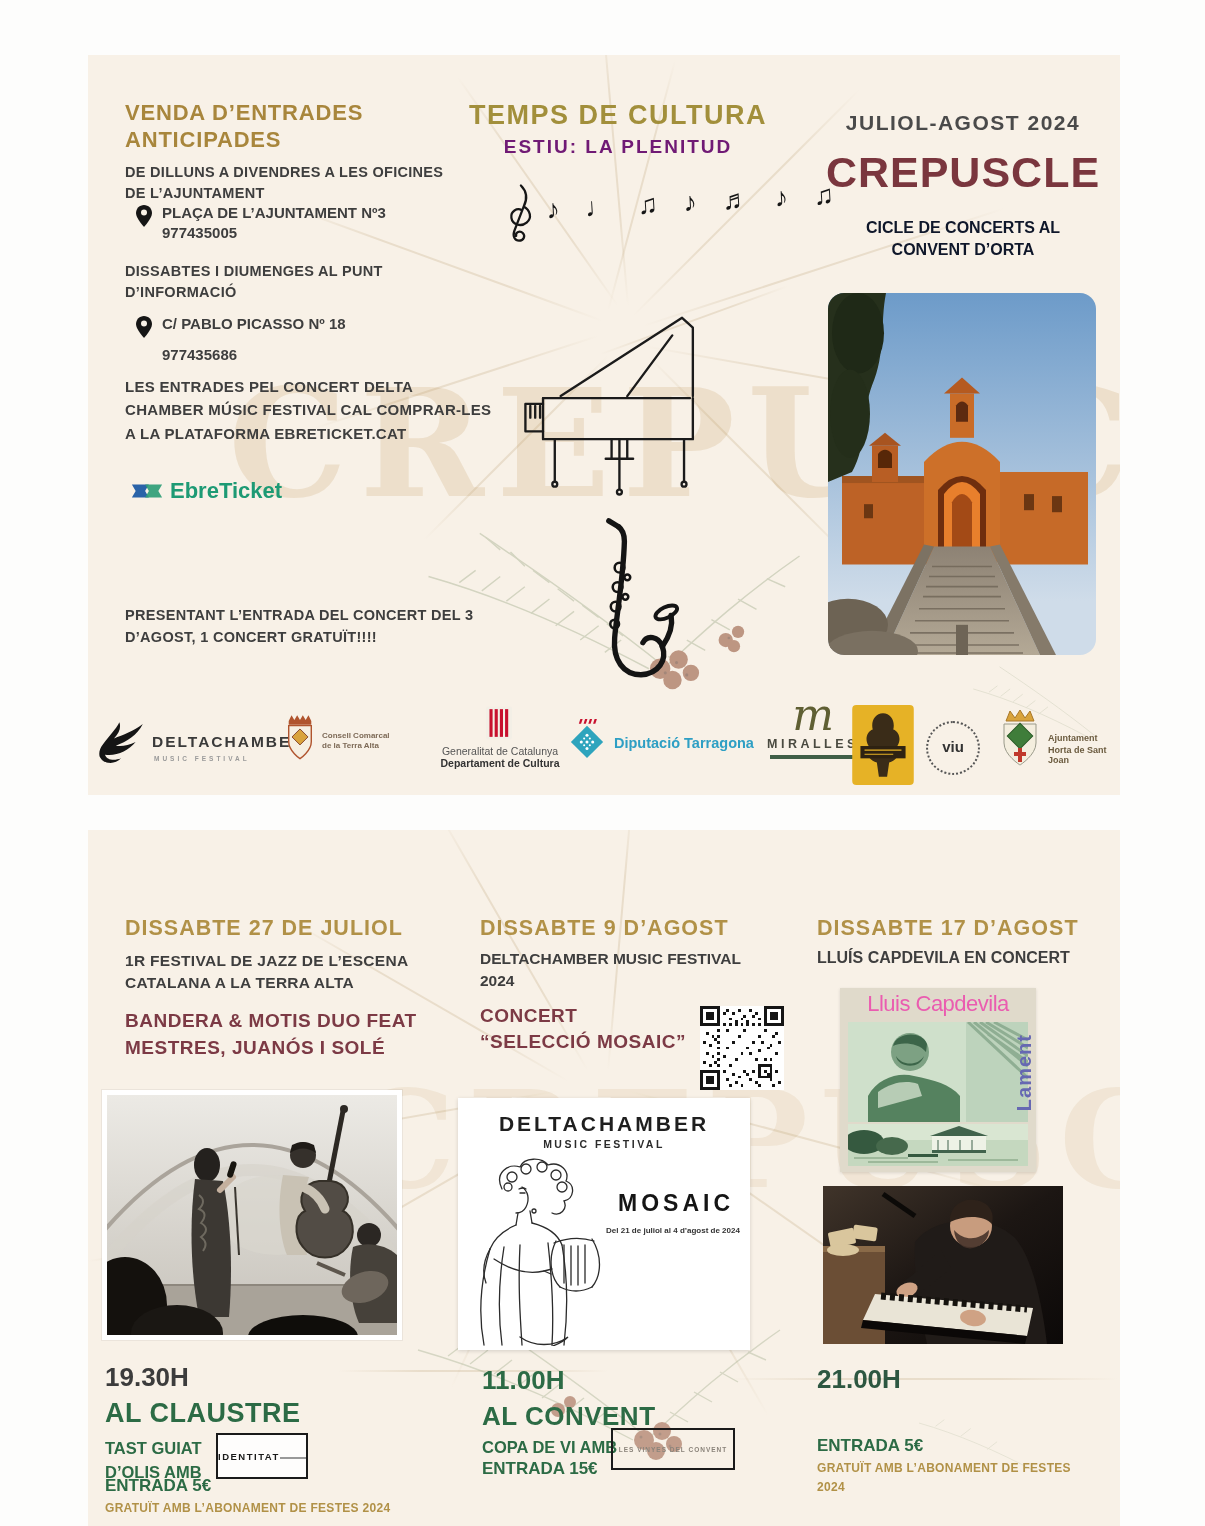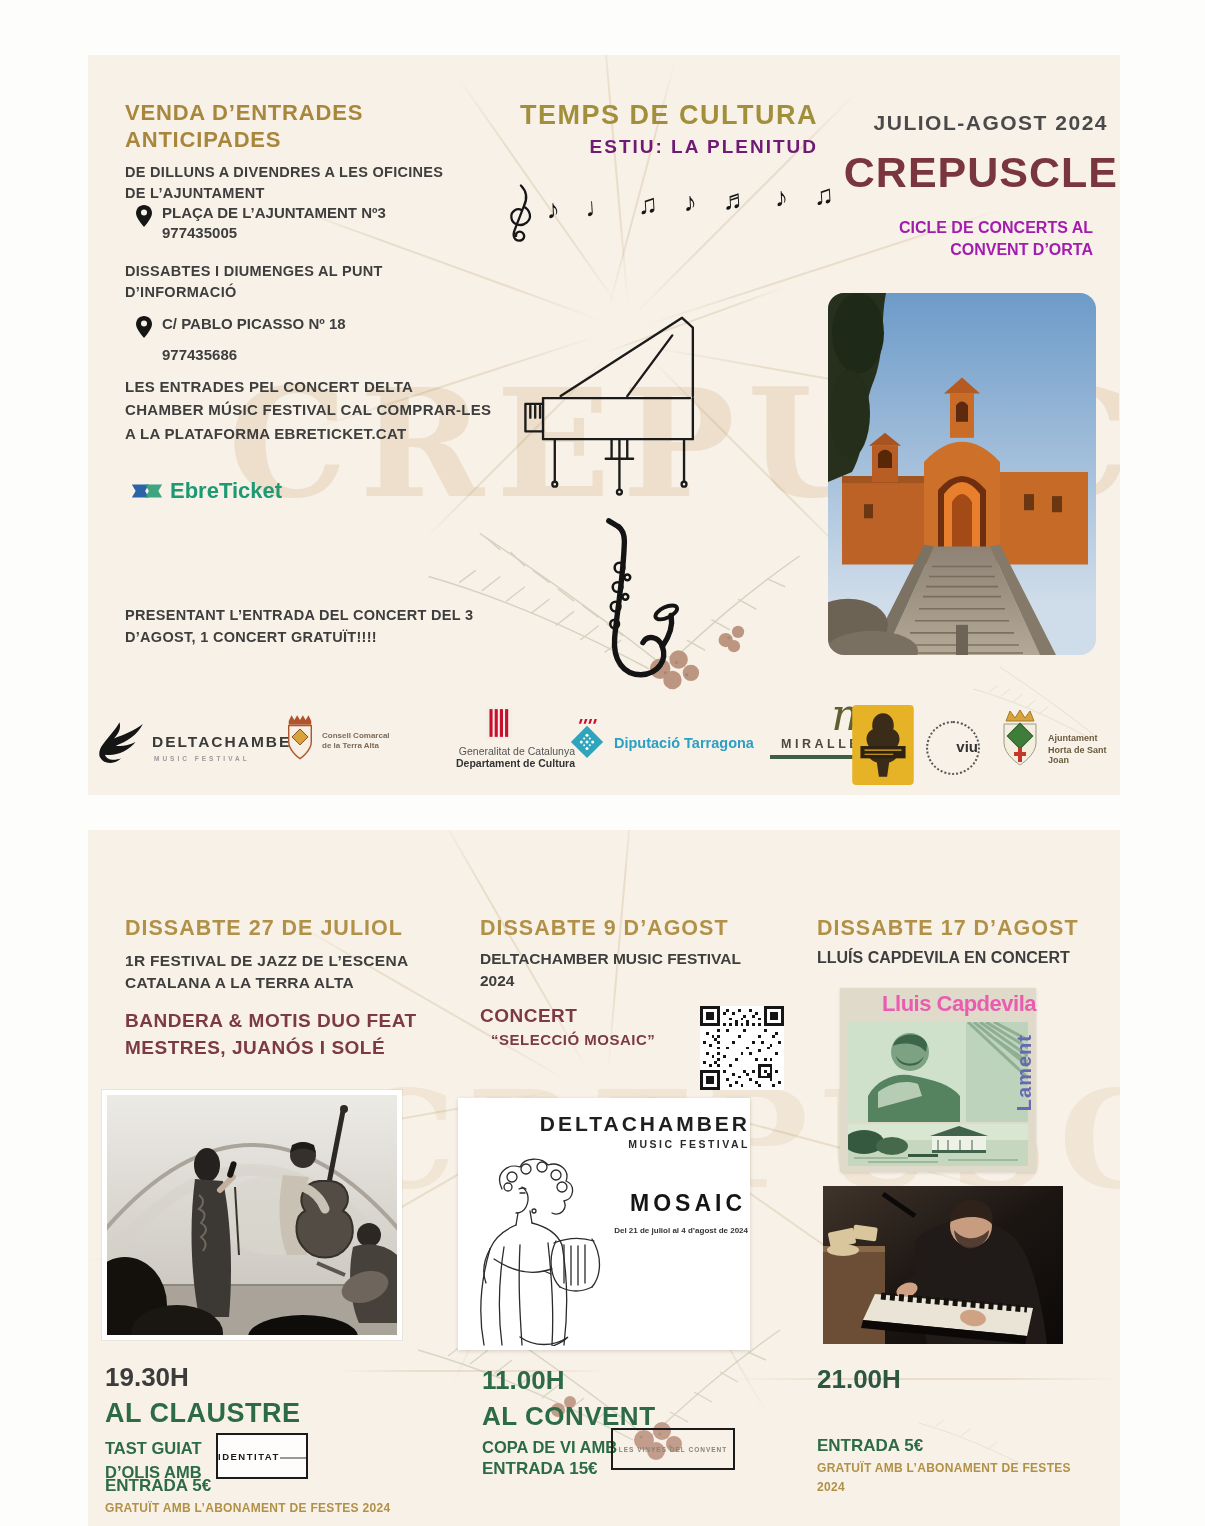--- a/index.html
+++ b/index.html
@@ -1,19 +1,19 @@
 <!DOCTYPE html>
 <html><head>
 <meta charset="utf-8">
 <style>
   html,body{margin:0;padding:0;background:#ffffff;}
   .poster{position:relative;width:1205px;height:1526px;background:#fdfdfc;font-family:"Liberation Sans",sans-serif;overflow:hidden;}
   .panel{position:absolute;background:#f8f1e7;overflow:hidden;}
   .abs{position:absolute;}
-  .ctr{text-align:right;}
+  .ctr{text-align:center;}
   .ray{position:absolute;height:2px;transform-origin:0 50%;opacity:.45;
        background:linear-gradient(to right, rgba(187,160,116,0), rgba(187,160,116,.55) 30%, rgba(187,160,116,.55) 70%, rgba(187,160,116,0));}
   .watermark{position:absolute;font-family:"DejaVu Serif",serif;font-weight:bold;letter-spacing:12px;white-space:nowrap;pointer-events:none;}
   .gold-h{color:#a8863c;font-weight:800;}
   .dark-t{color:#3e3e3e;font-weight:800;}
   .maroon{color:#7c3a45;font-weight:800;}
   .green{color:#2c6b45;font-weight:800;}
   .goldsm{color:#b19147;font-weight:800;}
   .photo3frame{background:#fff;box-shadow:0 0 0 1px rgba(0,0,0,.05);}
   .badgebox{border:2.5px solid #1a1a1a;background:rgba(255,255,255,.85);display:flex;flex-direction:row;align-items:center;justify-content:center;}
@@ -147,21 +147,21 @@
           <circle cx="62" cy="72" r="5"></circle>
           <circle cx="60" cy="92" r="5"></circle>
           <circle cx="59" cy="110" r="4.5"></circle>
         <circle cx="72" cy="62" r="3"></circle>
           <circle cx="70" cy="82" r="3"></circle>
       </g>
     </svg>
 
     <div class="abs ctr" style="left:730px;top:56px;width:290px;font-size:21px;font-weight:800;letter-spacing:1.5px;color:#4a4a4a">JULIOL-AGOST 2024</div>
     <div class="abs ctr" style="left:720px;top:93px;width:310px;font-size:43px;font-weight:800;letter-spacing:1px;color:#7a363e">CREPUSCLE</div>
-    <div class="abs ctr" style="left:745px;top:162px;width:260px;font-size:16px;font-weight:800;line-height:1.4;color:#a21caf">CICLE DE CONCERTS AL CONVENT D’ORTA</div>
+    <div class="abs ctr" style="left:745px;top:162px;width:260px;font-size:16px;font-weight:800;line-height:1.4;color:#0f172a">CICLE DE CONCERTS AL CONVENT D’ORTA</div>
 
     <div class="abs" style="left:740px;top:238px;width:268px;height:362px;border-radius:16px;overflow:hidden">
       <svg width="268" height="362" viewBox="0 0 268 360" preserveAspectRatio="none">
         <defs>
           <linearGradient id="sky" x1="0" y1="0" x2="0" y2="1">
               <stop offset="0" stop-color="#6d9bc9"></stop>
               <stop offset=".85" stop-color="#cfdce9"></stop>
             </linearGradient>
           <linearGradient id="stair" x1="0" y1="0" x2="0" y2="1">
               <stop offset="0" stop-color="#8d8274"></stop>
@@ -382,21 +382,21 @@
     <div class="abs badgebox" style="left:128px;top:603px;width:88px;height:42px">
       <div style="font-size:9.5px;font-weight:800;letter-spacing:1.5px;color:#1a1a1a">IDENTITAT</div>
       <div style="width:40px;height:2px;background:#999;margin-top:3px"></div>
     </div>
     <div class="abs green" style="left:17px;top:646px;font-size:17px">ENTRADA 5€</div>
     <div class="abs goldsm" style="left:17px;top:671px;font-size:12px;letter-spacing:.3px">GRATUÏT AMB L’ABONAMENT DE FESTES 2024</div>
 
     <div class="abs goldsm" style="left:392px;top:86px;font-size:21.5px;letter-spacing:1px">DISSABTE  9 D’AGOST</div>
     <div class="abs dark-t" style="left:392px;top:118px;width:270px;font-size:15.5px;line-height:1.42">DELTACHAMBER MUSIC FESTIVAL 2024</div>
     <div class="abs maroon" style="left:392px;top:175px;font-size:19px;letter-spacing:.5px">CONCERT</div>
-    <div class="abs maroon" style="left:403px;top:201px;font-size:15px;letter-spacing:.5px">“SELECCIÓ MOSAIC”</div>
+    <div class="abs maroon" style="left:392px;top:201px;font-size:19px;letter-spacing:.5px">“SELECCIÓ MOSAIC”</div>
 
     <svg class="abs" style="left:612px;top:176px;width:84px;height:84;height:84px" viewBox="0 0 29 29" shape-rendering="crispEdges">
       <rect width="29" height="29" fill="#fff"></rect>
       <g fill="#151515">
         <path fill-rule="evenodd" d="M0 0 h7 v7 h-7 Z M1 1 v5 h5 v-5 Z"></path>
           <rect x="2" y="2" width="3" height="3"></rect>
         <path fill-rule="evenodd" d="M22 0 h7 v7 h-7 Z M23 1 v5 h5 v-5 Z"></path>
           <rect x="24" y="2" width="3" height="3"></rect>
         <path fill-rule="evenodd" d="M0 22 h7 v7 h-7 Z M1 23 v5 h5 v-5 Z"></path>
           <rect x="2" y="24" width="3" height="3"></rect>
@@ -451,21 +451,21 @@
     <div class="abs green" style="left:394px;top:608px;font-size:16.5px">COPA DE VI AMB</div>
     <div class="abs" style="left:523px;top:598px;width:120px;height:38px;border:2px solid #1a1a1a;display:flex;align-items:center;justify-content:center">
       <div class="ctr" style="font-size:6.5px;font-weight:bold;letter-spacing:1px;color:#8a837a">LES VINYES DEL CONVENT</div>
     </div>
     <div class="abs green" style="left:394px;top:629px;font-size:17px">ENTRADA 15€</div>
 
     <div class="abs goldsm" style="left:729px;top:86px;font-size:21.5px;letter-spacing:1px">DISSABTE 17 D’AGOST</div>
     <div class="abs dark-t" style="left:729px;top:119px;font-size:16px">LLUÍS CAPDEVILA EN CONCERT</div>
 
     <div class="abs" style="left:752px;top:158px;width:196px;height:184px;background:#e0dacb;box-shadow:0 1px 3px rgba(0,0,0,.12)">
-      <div class="abs ctr" style="left:0;top:3px;width:196px;font-size:22px;font-weight:700;letter-spacing:-.5px;color:#ea5cb0">Lluis Capdevila</div>
+      <div class="abs ctr" style="left:0;top:3px;width:196px;font-size:22px;font-weight:400;letter-spacing:-.5px;color:#ea5cb0">Lluis Capdevila</div>
       <svg class="abs" style="left:8px;top:34px;width:180px;height:100px" viewBox="0 0 180 100">
         <rect width="180" height="100" fill="#cfe0cb"></rect>
         <rect x="118" width="62" height="100" fill="#bdd3bc"></rect>
         <g stroke="#8fae93" stroke-width="3">
             <path d="M126 0 L180 44 M132 0 L180 34 M138 0 L180 26 M146 0 L180 18 M120 0 L180 56 M140 12 L180 40"></path>
           </g>
         <circle cx="62" cy="30" r="19" fill="#7da183"></circle>
         <path d="M45 24 C48 10 74 8 79 22 L78 30 C70 20 52 20 45 24 Z" fill="#3c6549"></path>
         <path d="M48 34 C50 46 72 48 76 34 C70 44 54 44 48 34" fill="#3c6549"></path>
         <path d="M20 74 C30 56 50 50 66 54 C86 58 102 62 112 74 L112 100 L20 100 Z" fill="#55825f"></path>

